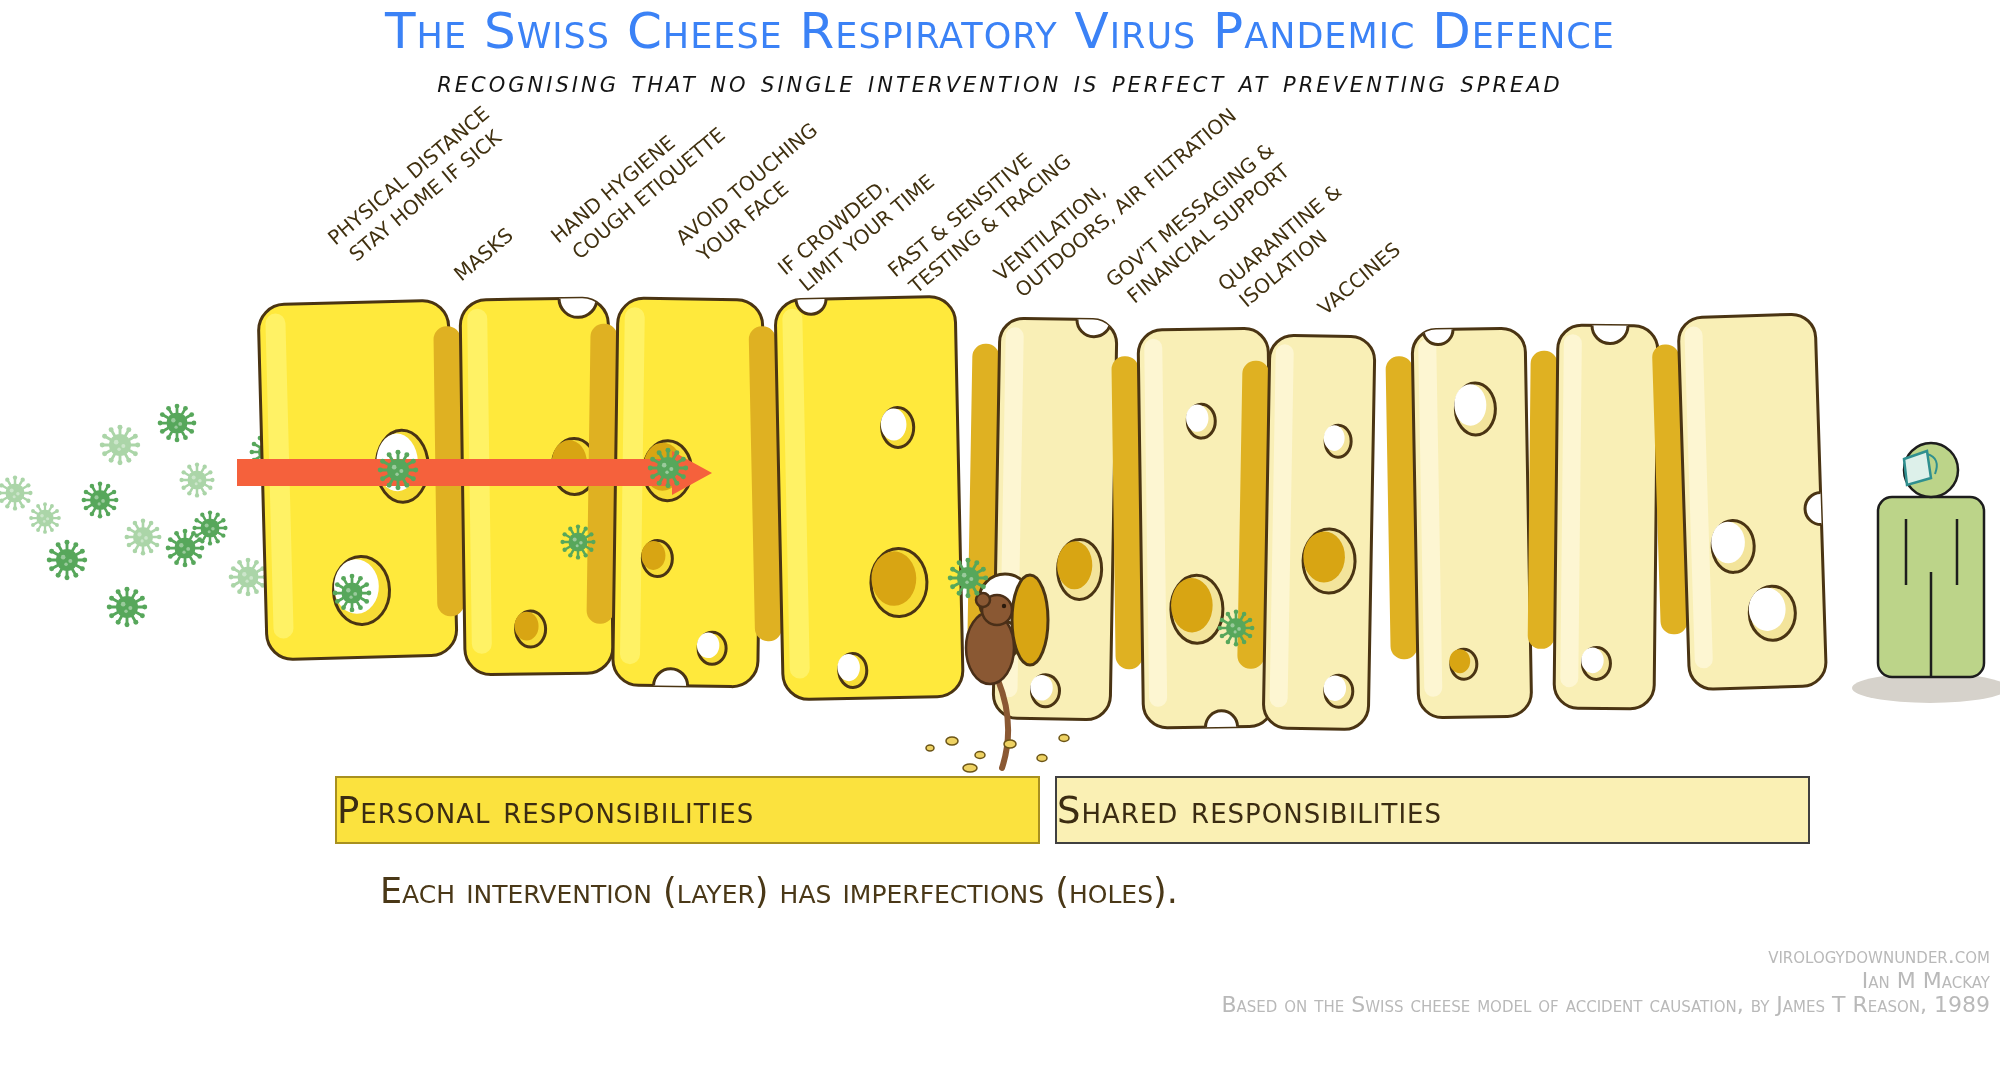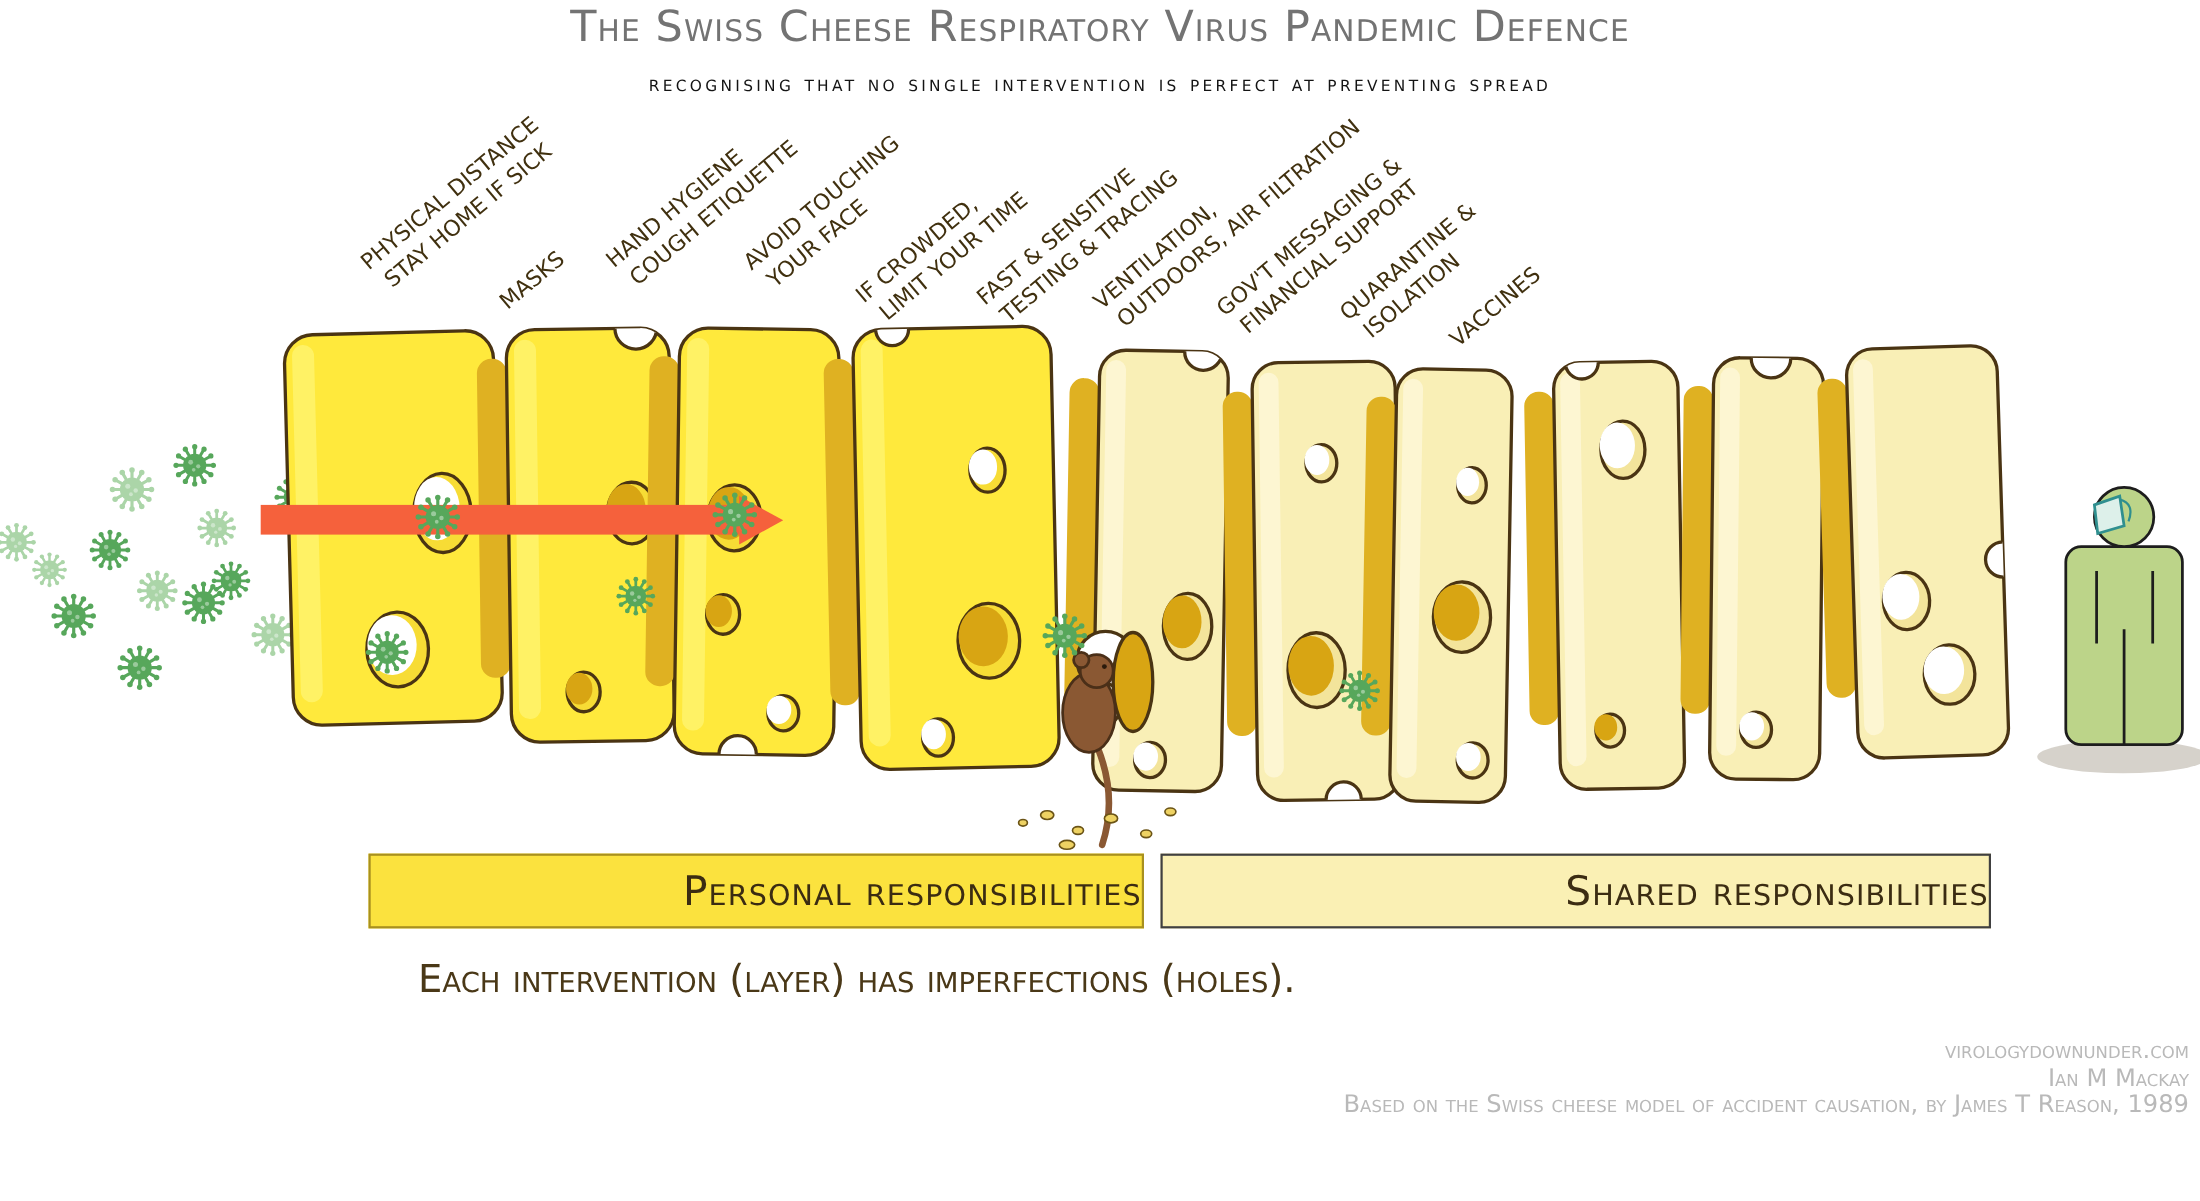--- a/index.html
+++ b/index.html
@@ -1,24 +1,24 @@
 <!DOCTYPE html>
 <html><head>
 <meta charset="utf-8">
 <style>
   html,body{margin:0;padding:0;background:#fff;}
   #page{position:relative;width:2000px;height:1092px;background:#ffffff;overflow:hidden;
         font-family:"DejaVu Sans","Liberation Sans",sans-serif;}
   .title{position:absolute;top:2px;left:0;width:2000px;text-align:center;
-         font-size:39px;font-variant:small-caps;letter-spacing:1px;color:#737373;white-space:nowrap;}
+         font-size:50px;font-variant:small-caps;letter-spacing:1px;color:#3b82f6;white-space:nowrap;}
   .subtitle{position:absolute;top:64px;left:0;width:2000px;text-align:center;
-         font-size:20px;font-variant:small-caps;letter-spacing:3px;color:#141414;white-space:nowrap;}
+         font-size:30px;font-variant:small-caps;letter-spacing:3px;color:#141414;white-space:nowrap;font-style:italic;}
   svg{position:absolute;left:0;top:0;}
   text.sl{font-family:"DejaVu Sans","Liberation Sans",sans-serif;font-size:20px;fill:#40300f;letter-spacing:0px;}
-  .bar{position:absolute;top:776px;height:68px;display:flex;align-items:center;justify-content:flex-end;
+  .bar{position:absolute;top:776px;height:68px;display:flex;align-items:center;justify-content:flex-start;
        font-variant:small-caps;font-size:37px;color:#3b2c12;letter-spacing:1px;box-sizing:border-box;}
   .bar-personal{left:335px;width:705px;background:#FBE23E;border:2px solid #a8901f;}
   .bar-shared{left:1055px;width:755px;background:#FAF0B4;border:2px solid #404040;}
   .caption{position:absolute;top:866px;left:380px;width:1170px;
            font-variant:small-caps;font-size:35px;line-height:50px;color:#4a3817;}
   .credits{position:absolute;top:944px;right:10px;text-align:right;
            font-variant:small-caps;font-size:22px;line-height:24.5px;color:#b9b9b9;}
 </style>
 </head>
 <body>

